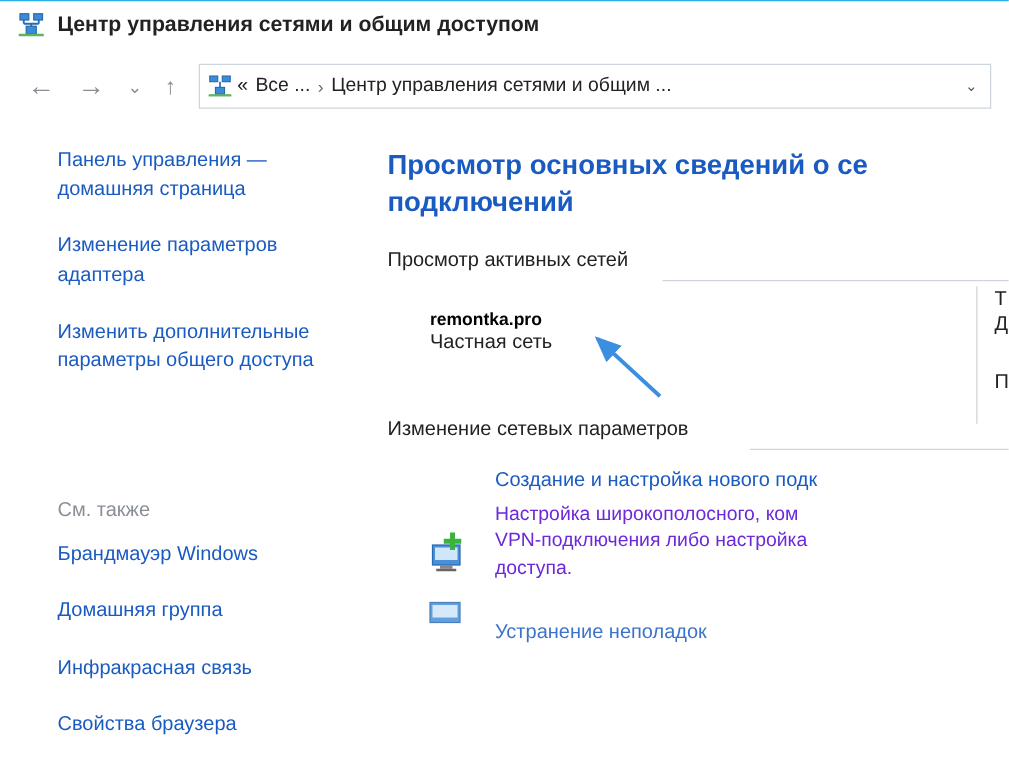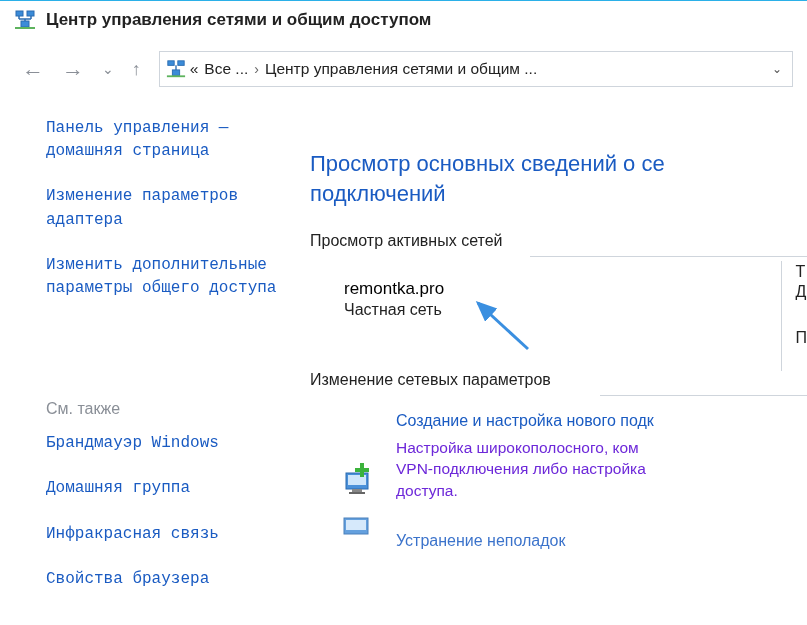--- a/index.html
+++ b/index.html
@@ -54,33 +54,33 @@
 
   .body {
     display: flex;
     padding: 16px 0 0 0;
   }
   .sidebar {
     width: 310px;
     padding: 0 24px 0 46px;
   }
   .sidebar a, .main a { color: #1a5bc2; text-decoration: none; }
-  .sb-item { display: block; margin-bottom: 22px; line-height: 1.45; font-size: 16px; font-family: Liberation Mono, monospace; }
+  .sb-item { display: block; margin-bottom: 22px; line-height: 1.45; font-size: 16px; }
   .sb-heading { color: #8a8f97; margin-bottom: 14px; font-size: 16px; }
   .sb-gap { height: 78px; }
 
   .main {
     flex: 1;
     padding-right: 0;
   }
-  .page-heading { color: #1a5bc2; font-size: 22px; font-weight: 400; line-height: 1.35; margin-bottom: 24px; margin-top: 32px; }
+  .page-heading { color: #1a5bc2; font-size: 22px; font-weight: 700; line-height: 1.35; margin-bottom: 24px; }
   .section-label { color: #222; font-size: 16px; margin-bottom: 6px; }
   .section-rule { border-top: 1px solid #cfd5dc; margin-left: 220px; margin-bottom: 22px; }
   .network-block { padding-left: 34px; margin-bottom: 52px; position: relative; }
-  .net-name { font-weight: 400; font-size: 17px; }
+  .net-name { font-weight: 700; font-size: 14px; }
   .net-type { font-size: 16px; color: #222; margin-top: 2px; }
   .right-letters {
     position: absolute;
     right: 0;
     top: -18px;
     border-left: 1px solid #cfd5dc;
     padding-left: 14px;
     height: 110px;
     font-size: 16px;
     color: #222;

